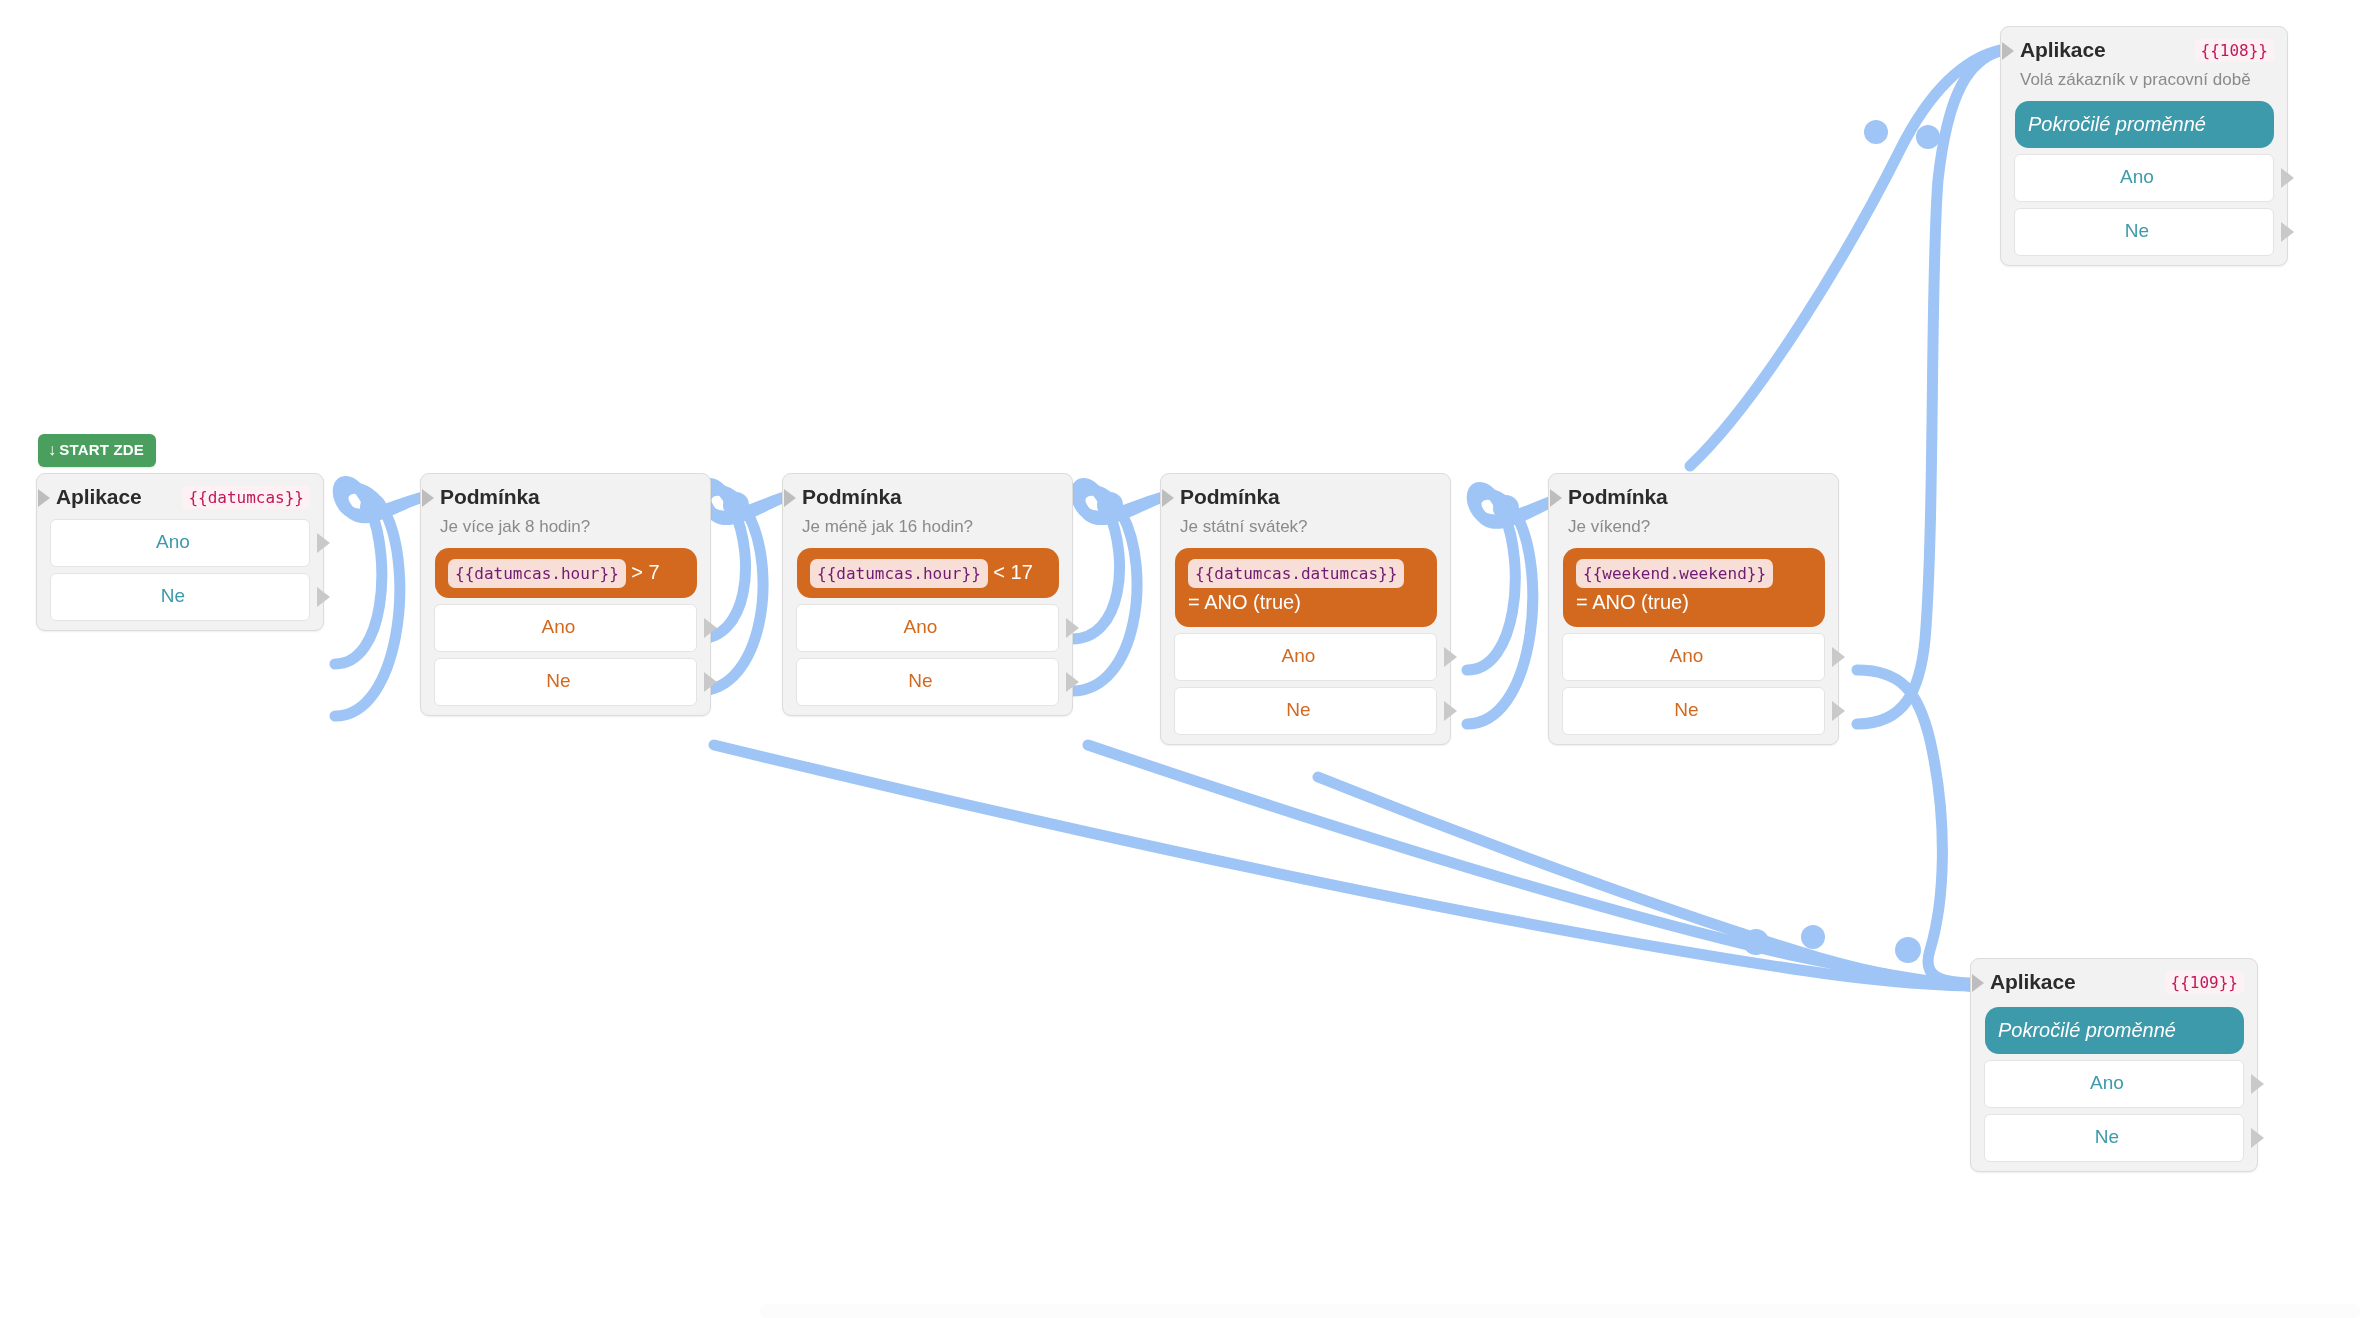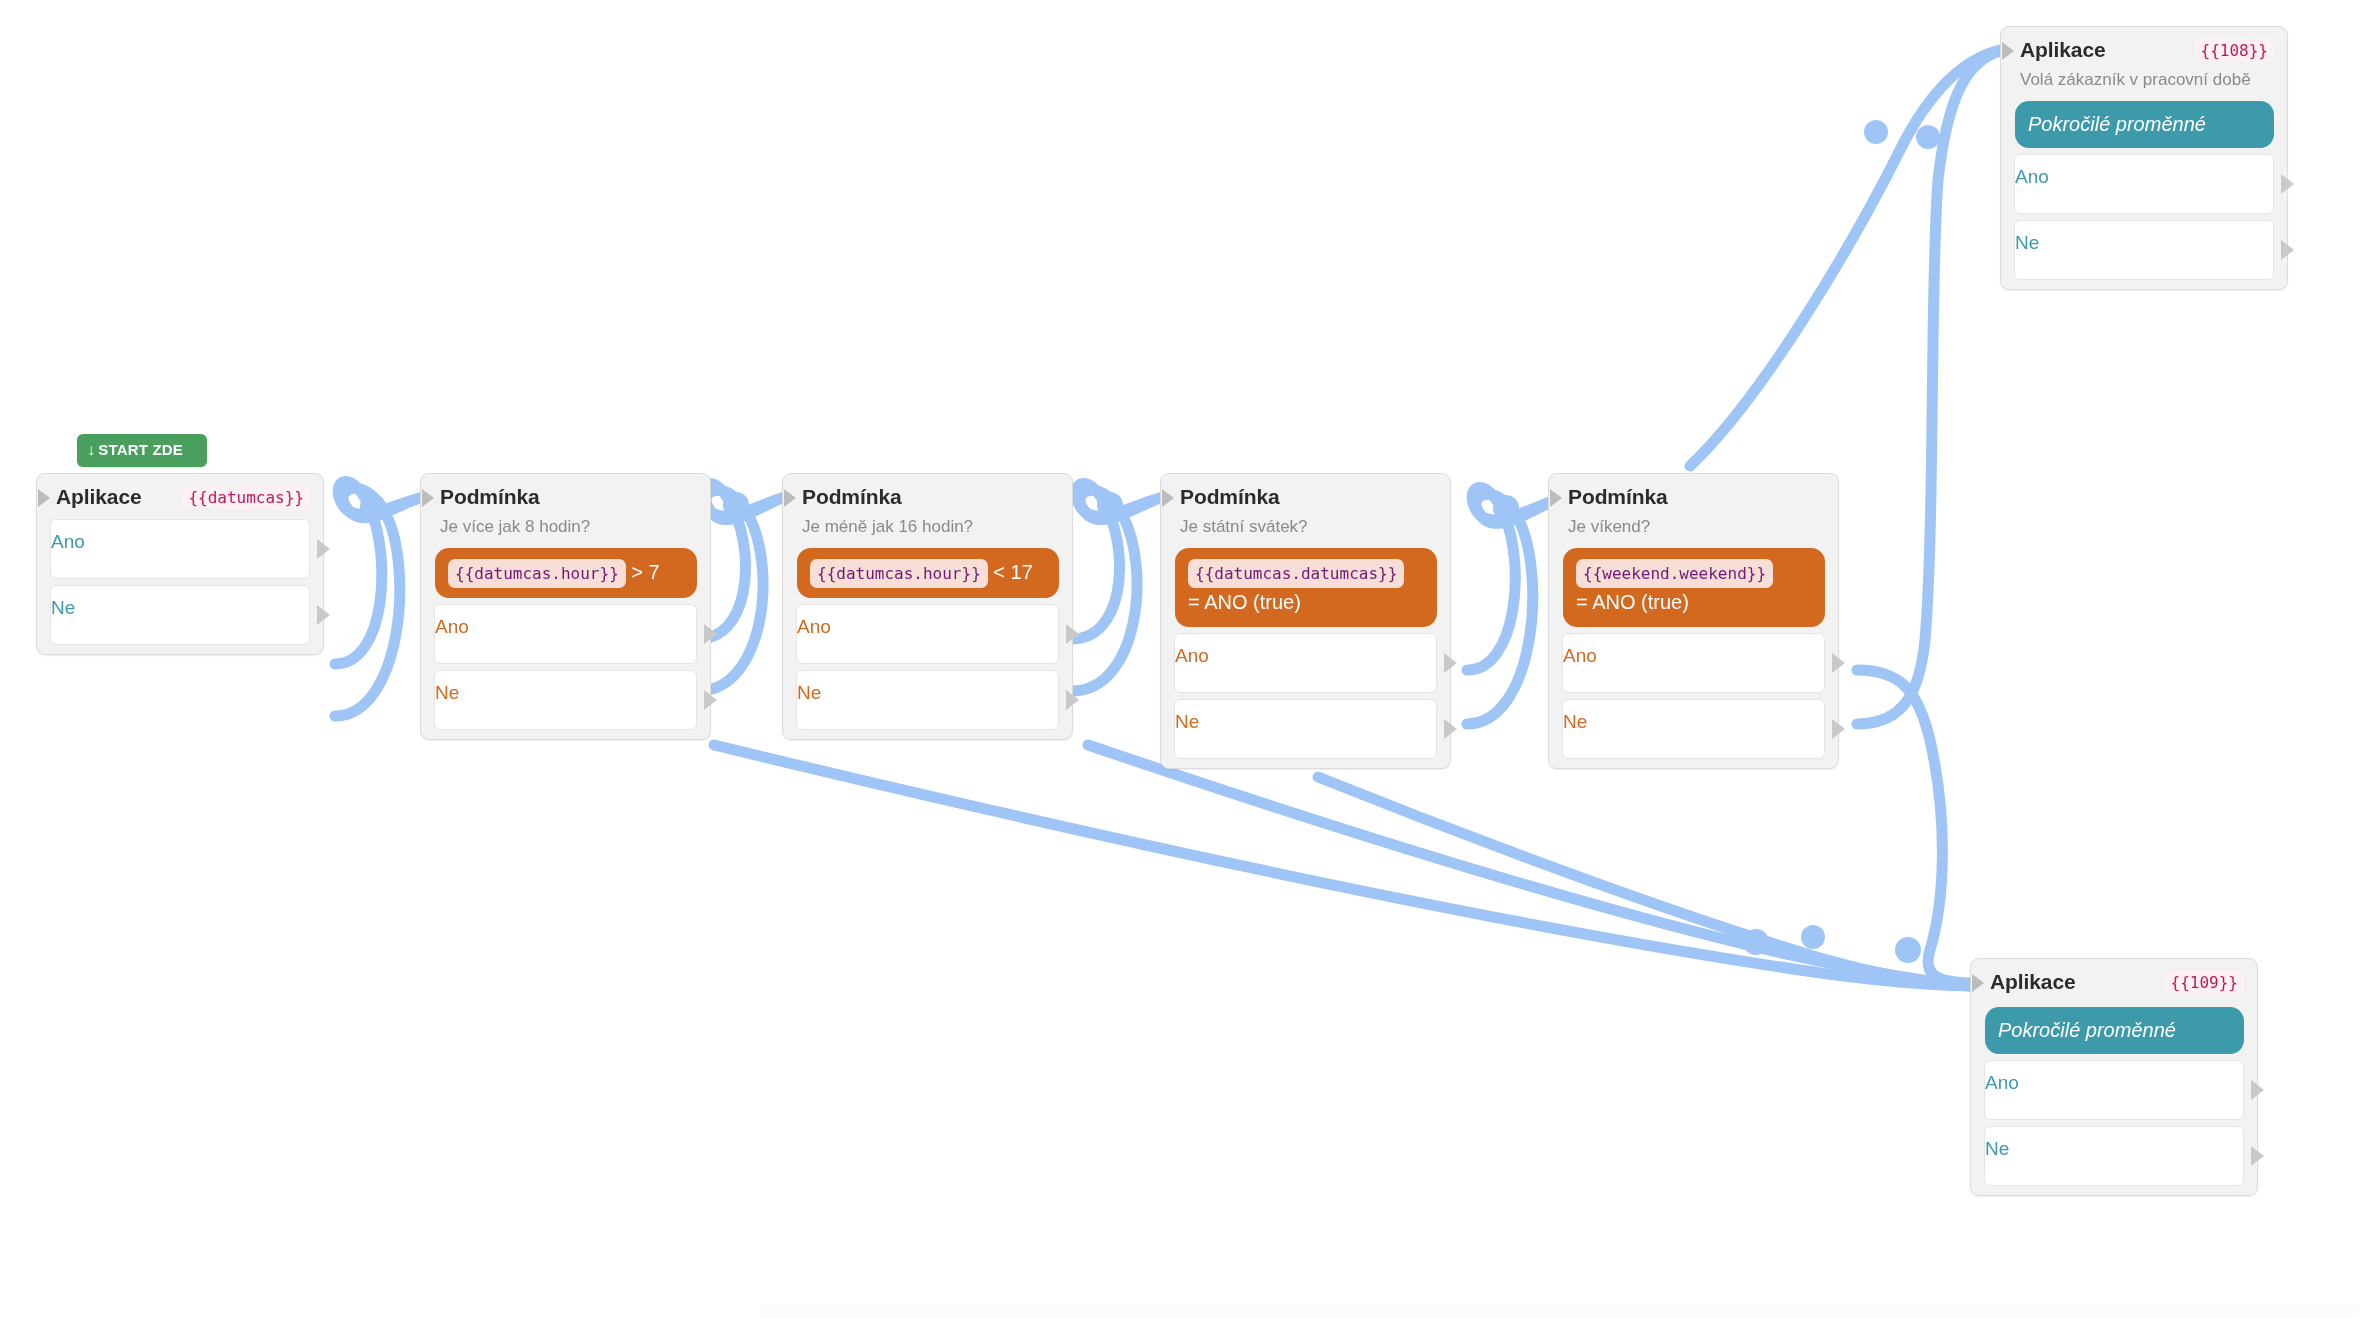--- a/index.html
+++ b/index.html
@@ -112,23 +112,23 @@
     white-space: nowrap;
   }
 
   
   .out-row {
     position: relative;
     background: #ffffff;
     border: 1px solid #e4e4e4;
     border-radius: 6px;
     margin: 6px 4px 0 4px;
-    height: 60px;
+    height: 48px;
     line-height: 44px;
-    text-align: left;
+    text-align: center;
     padding-right: 14px;
     font-size: 19px;
     box-sizing: border-box;
   }
   .out-row.teal { color: #3d9aab; }
   .out-row.orange { color: #d2691e; }
   .out-arrow {
     position: absolute;
     right: -21px;
     top: 50%;
@@ -141,25 +141,24 @@
 
   
   .start-badge {
     position: absolute;
     background: #4a9f5e;
     color: #ffffff;
     border-radius: 6px;
     font-size: 15px;
     font-weight: bold;
     letter-spacing: 0.2px;
-    padding: 7px 24px 8px 10px;
+    padding: 7px 12px 8px 10px;
     white-space: nowrap;
     z-index: 6;
     box-shadow: 0 1px 2px rgba(0,0,0,0.12);
-    margin-left: 39px;
   }
   .start-badge .dn {
     font-size: 16px;
     margin-right: 3px;
     font-weight: normal;
   }
 
   .bottom-strip {
     position: absolute;
     left: 760px;

